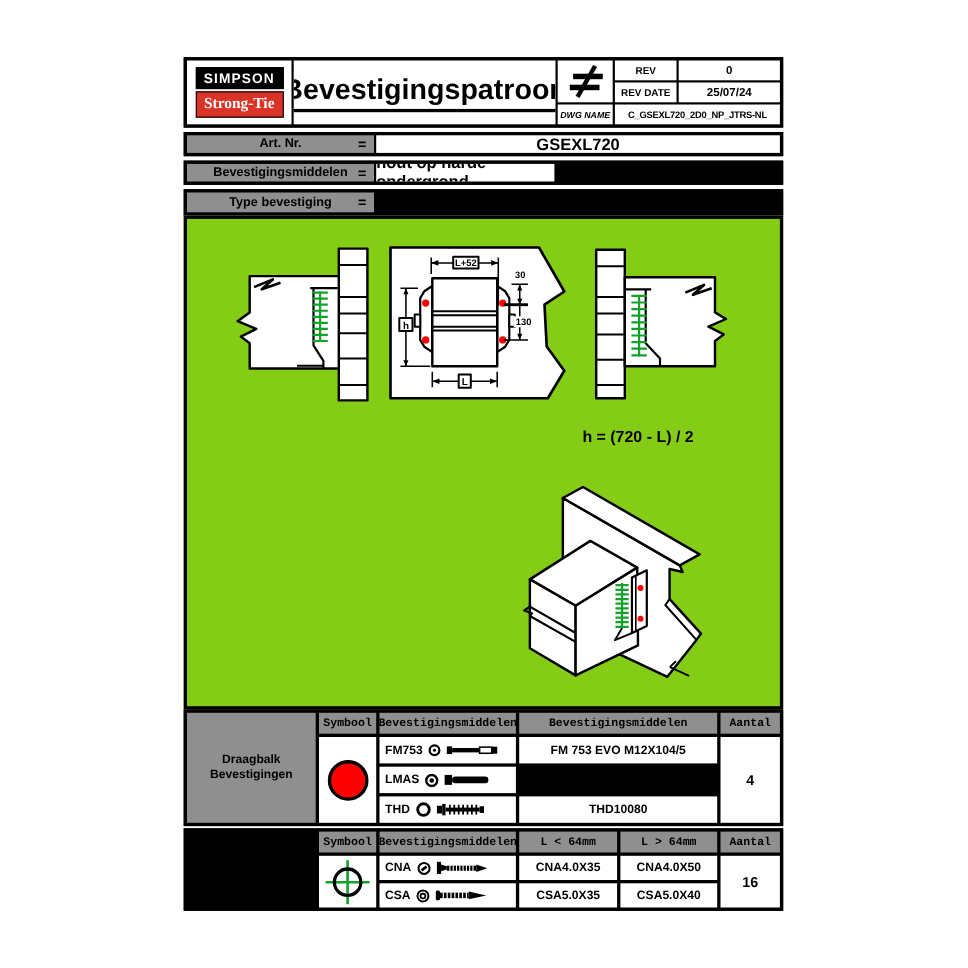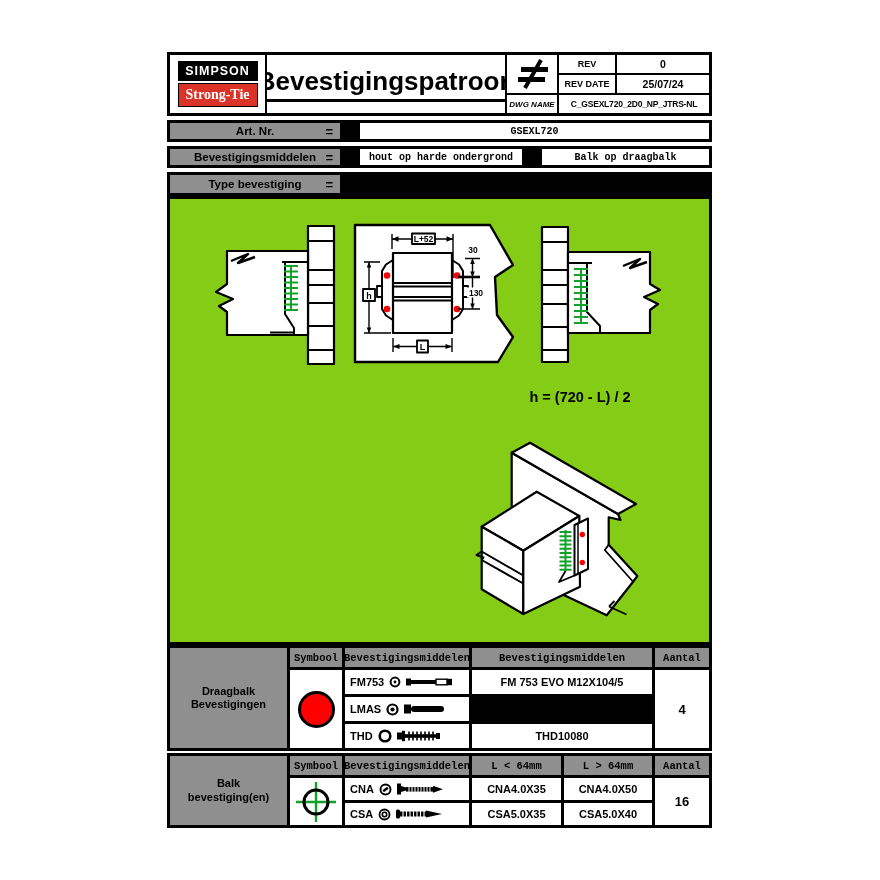--- a/index.html
+++ b/index.html
@@ -18,24 +18,24 @@
   .logo-bot{background:#da3327;color:#fff;font-weight:bold;font-size:14px;
     font-family:"Liberation Serif",serif;width:78px;text-align:center;padding:3px 0;border:1px solid #000;}
   .titlecell{grid-column:2;grid-row:1/4;}
   .maintitle{font-size:26px;font-weight:bold;border-bottom:3px solid #000;padding:0 6px 2px 6px;white-space:nowrap;}
   .symcell{grid-column:3;grid-row:1/3;}
   .revlab{font-size:9px;font-weight:bold;}
   .revval{font-size:10.5px;font-weight:bold;}
   .dwglab{grid-column:3;grid-row:3;font-size:8px;font-weight:bold;font-style:italic;}
   .dwgval{grid-column:4/6;grid-row:3;font-size:8.5px;font-weight:bold;letter-spacing:-0.2px;}
   
-  .inforow{height:22px;display:grid;gap:20px;}
+  .inforow{height:22px;display:grid;gap:2px;}
   .inforow .lab{position:relative;font-size:11.5px;font-weight:bold;}
   .inforow .lab .eq{position:absolute;right:7px;top:50%;transform:translateY(-50%);font-size:13px;font-weight:bold;}
-  .inforow .val{font-size:10px;font-weight:bold;font-family:Liberation Mono, monospace;}
+  .inforow .val{font-size:15px;font-weight:bold;}
   #row1{top:68px;width:545px;grid-template-columns:170px 1fr;}
   #row2{top:94px;width:545px;grid-template-columns:170px 162px 1fr;}
   #row3{top:120px;width:545px;height:24px;grid-template-columns:170px 1fr;}
   
   .drawbox{left:0;top:144px;width:545px;height:449px;background:#84cc16;}
   .drawbox svg{position:absolute;left:0;top:0;}
   
   .t1{left:0;top:593px;width:545px;height:106px;display:grid;gap:3px;
       grid-template-columns:117px 52px 124px 1fr 54px;grid-template-rows:19px 1fr 1fr 1fr;}
   .t2{left:0;top:701px;width:545px;height:75px;display:grid;gap:3px;
@@ -82,21 +82,20 @@
       <span class="eq">=</span>
     </div>
     <div class="cell val">GSEXL720</div>
   </div>
   <div class="box inforow" id="row2">
     <div class="cell gray lab">
       <span>Bevestigingsmiddelen</span>
       <span class="eq">=</span>
     </div>
     <div class="cell val">hout op harde ondergrond</div>
-    <div class="cell val">Balk op draagbalk</div>
   </div>
   <div class="box inforow" id="row3">
     <div class="cell gray lab">
       <span>Type bevestiging</span>
       <span class="eq">=</span>
     </div>
   </div>
 
   <div class="box drawbox">
     <svg width="539" height="443" viewBox="0 0 539 443">
@@ -256,24 +255,20 @@
             <path d="M12,2.5 V11.5 M16,2.5 V11.5 M20,2.5 V11.5 M24,2.5 V11.5 M28,2.5 V11.5 M32,2.5 V11.5 M36,2.5 V11.5" stroke="#000" stroke-width="1.6"></path>
             <rect x="39" y="4" width="4" height="6" fill="#000"></rect>
           </svg>
     </div>
     <div class="cell prod" style="grid-column:4;grid-row:4;">THD10080</div>
 
     <div class="cell aantal" style="grid-column:5;grid-row:2/5;">4</div>
   </div>
 
   <div class="box t2">
-    <div class="cell gray biglabel" style="grid-column:1;grid-row:1/4;">
-      <span>Balk</span>
-      <span>bevestiging(en)</span>
-    </div>
     <div class="cell gray hdr" style="grid-column:2;grid-row:1;">Symbool</div>
     <div class="cell gray hdr" style="grid-column:3;grid-row:1;">Bevestigingsmiddelen</div>
     <div class="cell gray hdr" style="grid-column:4;grid-row:1;">L &lt; 64mm</div>
     <div class="cell gray hdr" style="grid-column:5;grid-row:1;">L &gt; 64mm</div>
     <div class="cell gray hdr" style="grid-column:6;grid-row:1;">Aantal</div>
 
     <div class="cell" style="grid-column:2;grid-row:2/4;">
       <svg width="44" height="44" viewBox="0 0 44 44">
         <line x1="22" y1="2" x2="22" y2="42" stroke="#12a12b" stroke-width="2.4"></line>
         <line x1="2" y1="22" x2="42" y2="22" stroke="#12a12b" stroke-width="2.4"></line>

